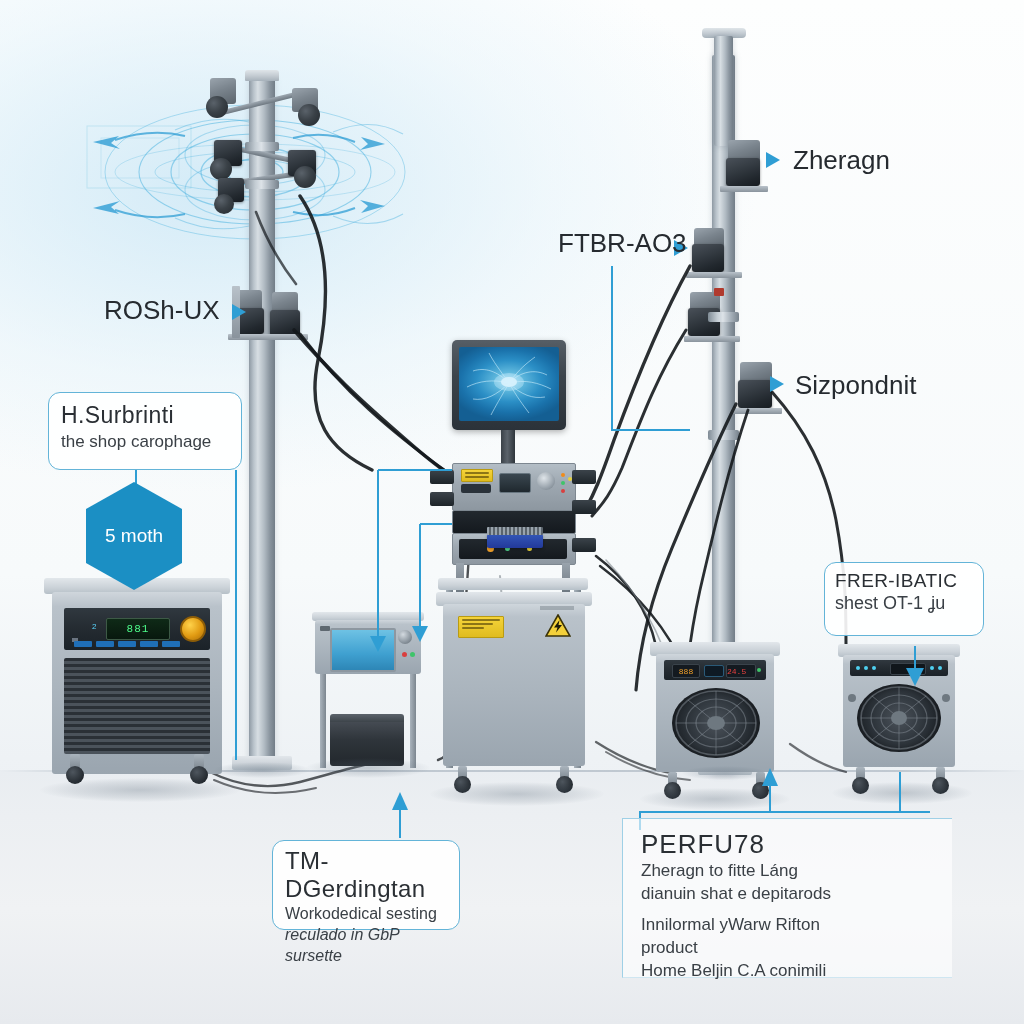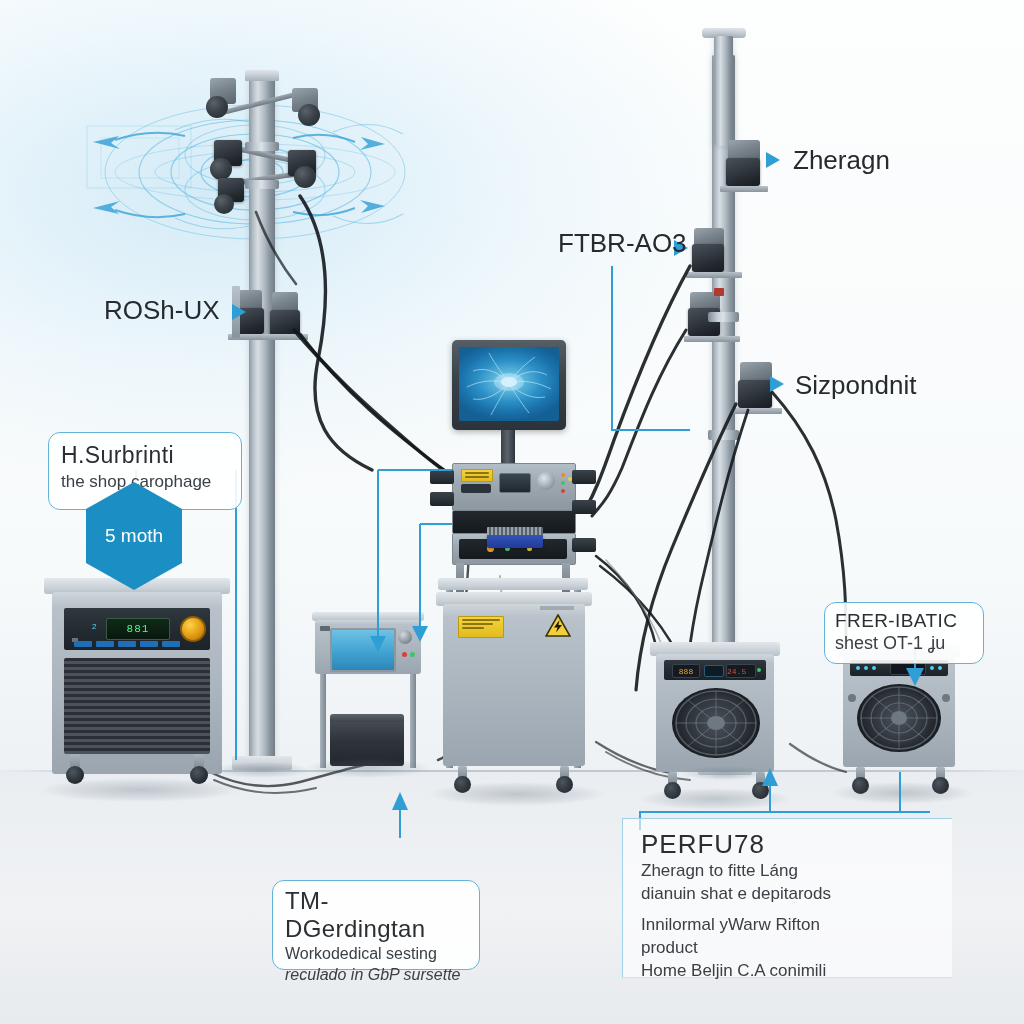--- a/index.html
+++ b/index.html
@@ -74,21 +74,21 @@
     background:radial-gradient(circle at 50% 50%,#4a5159 0%,#343b42 38%,#262c32 62%,#1c2127 100%);
     box-shadow:inset 0 0 8px rgba(0,0,0,.6);}
   .caster{position:absolute;border-radius:50%;
     background:radial-gradient(circle at 38% 34%,#4e565e,#262c32 65%,#14181c);}
   .caster-arm{position:absolute;background:linear-gradient(180deg,#aab4bd,#7c868f);border-radius:2px;}
   .vent{position:absolute;border-radius:2px;
     background:repeating-linear-gradient(180deg,#2a3036 0px,#2a3036 3px,#4b535b 3px,#4b535b 6px);}
 
   
   .callout{position:absolute;background:rgba(255,255,255,.90);
-    border:1.6px solid #63b4d8;border-radius:12px;box-sizing:border-box;margin-top:40px;}
+    border:1.6px solid #63b4d8;border-radius:12px;box-sizing:border-box;}
   .callout-open{position:absolute;background:rgba(255,255,255,.62);
     border-left:1.6px solid #9fd0e6;border-top:1.6px solid #9fd0e6;
     border-bottom:1.6px solid #cfe6f1;box-sizing:border-box;}
   .c-title{color:#2a2f34;letter-spacing:.4px;}
   .c-sub{color:#3a4046;}
   .plain-label{position:absolute;color:#262b30;white-space:nowrap;}
   .hexbadge{position:absolute;width:96px;height:108px;
     background:#1b8fc4;
     clip-path:polygon(50% 0%,100% 25%,100% 75%,50% 100%,0% 75%,0% 25%);
     display:flex;align-items:center;justify-content:center;}
@@ -470,26 +470,26 @@
 
   <div class="callout" style="left:48px;top:392px;width:194px;height:78px;padding:8px 12px;">
     <div class="c-title" style="font-size:23px;line-height:28px;">H.Surbrinti</div>
     <div class="c-sub" style="font-size:17px;line-height:22px;margin-top:2px;">the shop carophage</div>
   </div>
 
   <div class="hexbadge" style="left:86px;top:482px;">
     <span>5 moth</span>
   </div>
 
-  <div class="callout" style="left:824px;top:562px;width:160px;height:62px;padding:6px 10px;">
+  <div class="callout" style="left:824px;top:562px;width:160px;height:74px;padding:6px 10px;">
     <div class="c-title" style="font-size:19px;line-height:23px;">FRER-IBATIC</div>
     <div class="c-sub" style="font-size:18px;line-height:22px;">shest OT-1 ʝu</div>
   </div>
 
-  <div class="callout" style="left:272px;top:840px;width:208px;height:90px;padding:6px 12px;">
+  <div class="callout" style="left:272px;top:840px;width:188px;height:90px;padding:6px 12px;">
     <div class="c-title" style="font-size:24px;line-height:28px;">TM-DGerdingtan</div>
     <div class="c-sub" style="font-size:16px;line-height:21px;">Workodedical sesting</div>
     <div class="c-sub" style="font-size:16px;line-height:21px;font-style:italic;">reculado in GbP sursette</div>
   </div>
 
   <div class="callout-open" style="left:622px;top:818px;width:330px;height:160px;padding:10px 18px;">
     <div class="c-title" style="font-size:26px;line-height:30px;letter-spacing:1px;">PERFU78</div>
     <div class="c-sub" style="font-size:17px;line-height:23px;">Zheragn to fitte Láng</div>
     <div class="c-sub" style="font-size:17px;line-height:23px;">dianuin shat e depitarods</div>
     <div class="c-sub" style="font-size:17px;line-height:23px;margin-top:8px;">Innilormal yWarw Rifton</div>

